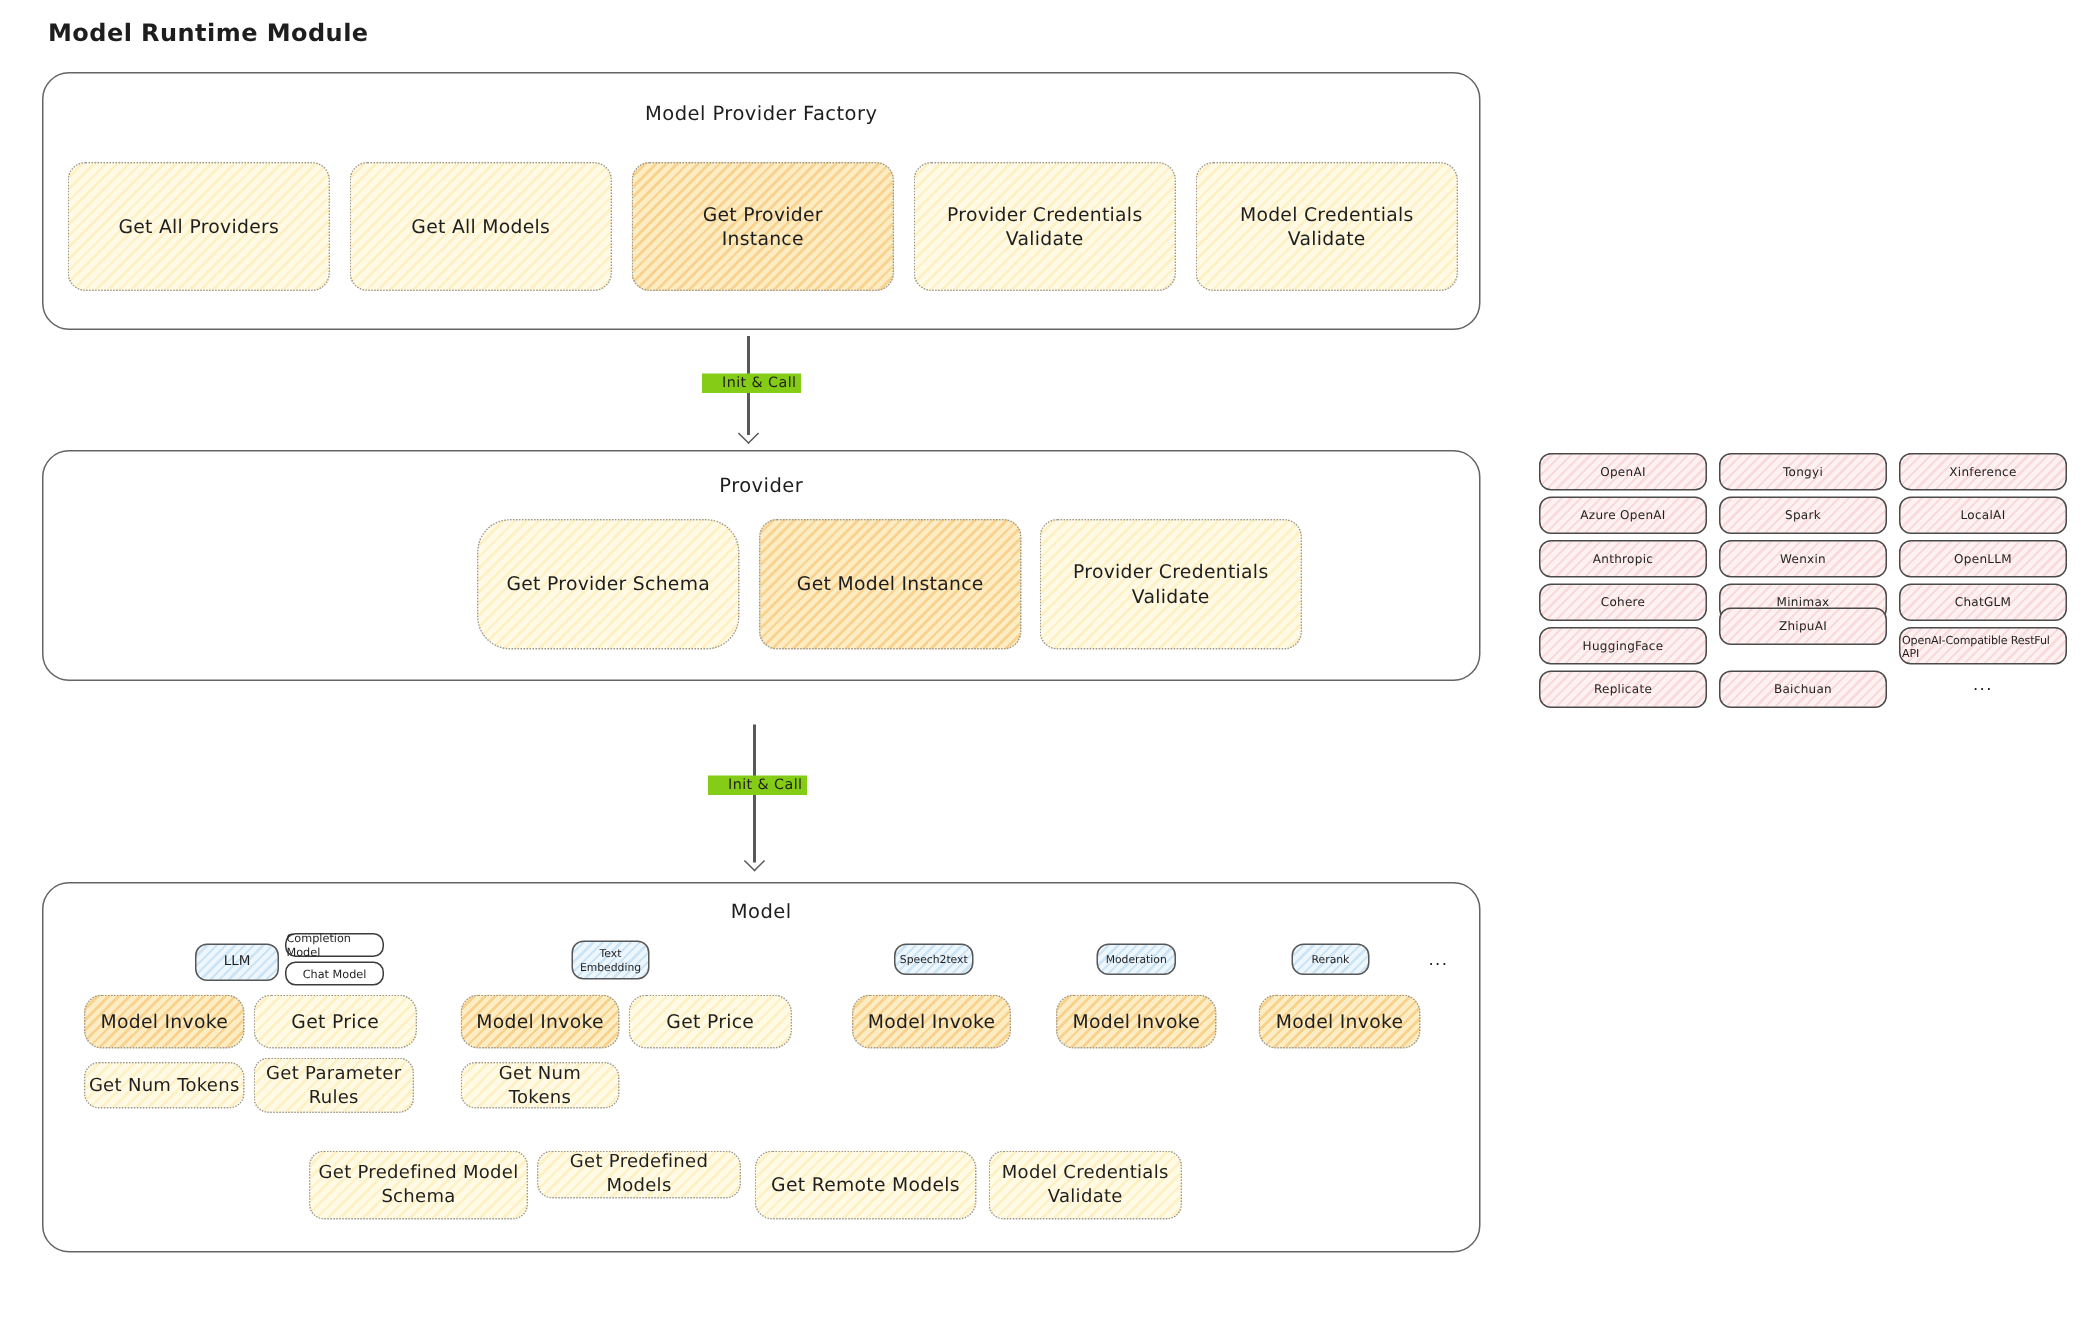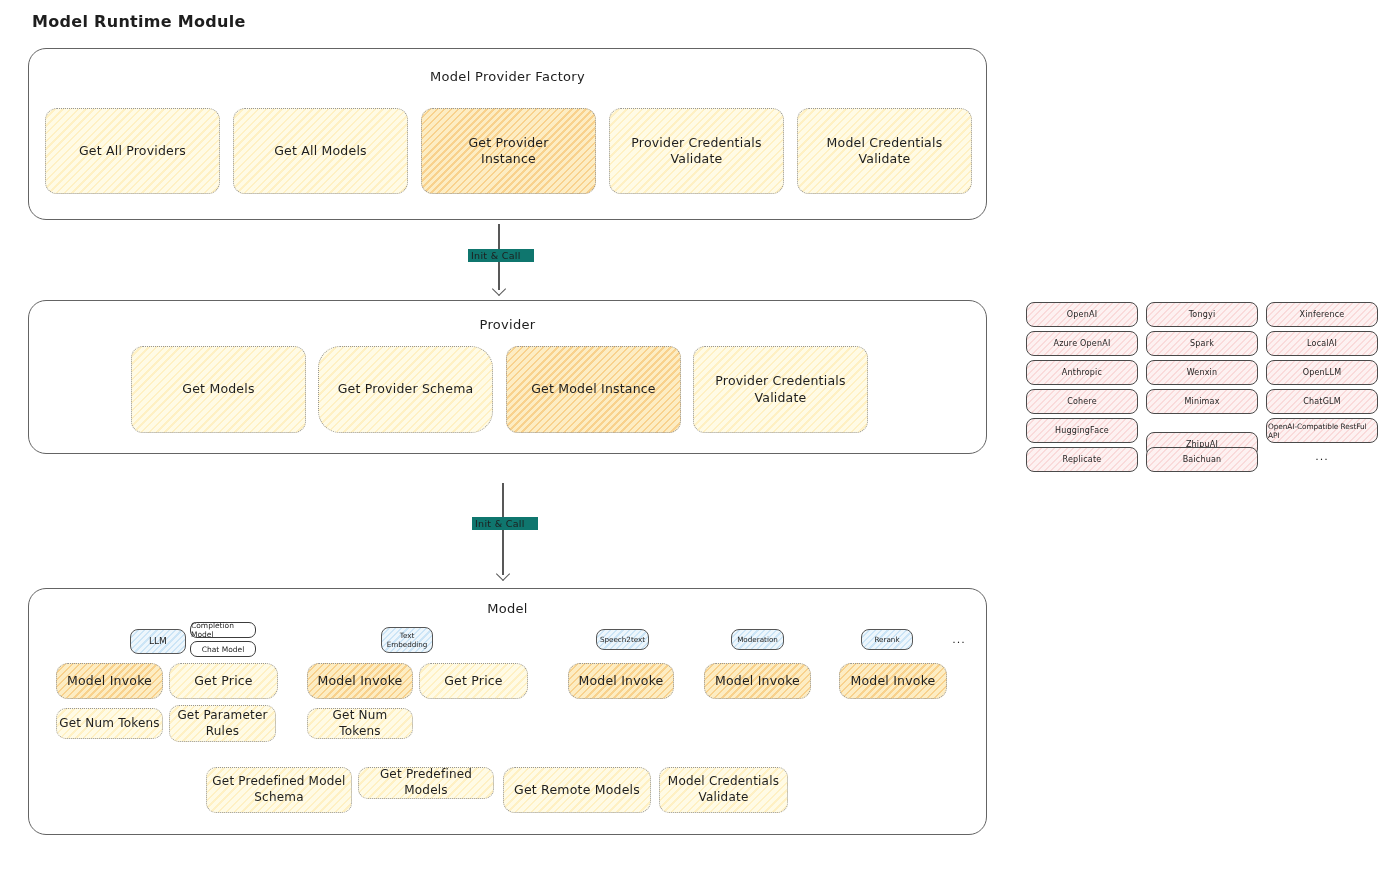--- a/index.html
+++ b/index.html
@@ -52,22 +52,22 @@
     font-size:7.5px;border:1.1px solid #3c3c3c;border-radius:7px;background:#fff;box-sizing:border-box;
   }
   
   .arrow-line{position:absolute;width:1.6px;background:#585858;}
   .arrow-head{
     position:absolute;width:9px;height:9px;
     border-left:1.6px solid #585858;border-bottom:1.6px solid #585858;
     transform:rotate(-45deg);
   }
   .arrow-label{
-    position:absolute;font-size:9.5px;letter-spacing:.3px;background:#0f766e;
-    text-align:left;padding:1px 3px;
+    position:absolute;font-size:9.5px;letter-spacing:.3px;background:#84cc16;
+    text-align:right;padding:1px 3px;
   }
   .ellipsis{position:absolute;font-size:11px;letter-spacing:1px;text-align:center;}
 </style>
 </head>
 <body>
 
 <div id="canvas">
 
   <div class="abs page-title" style="left:32px;top:12px;">Model Runtime Module</div>
 
@@ -89,23 +89,20 @@
         <span>Model Credentials Validate</span>
       </div>
   </div>
 
   <div class="arrow-line" style="left:498px;top:224px;height:66px;"></div>
   <div class="arrow-head" style="left:494px;top:284px;"></div>
   <div class="arrow-label" style="left:468px;top:249px;width:60px;">Init &amp; Call</div>
 
   <div class="bigbox stack" style="left:28px;top:300px;width:957px;height:152px;">
     <div class="section-title" style="top:16px;">Provider</div>
-    <div class="op yellow" style="left:102px;top:45px;width:175px;height:87px;">
-        <span>Get Models</span>
-      </div>
     <div class="op yellow" style="left:289px;top:45px;width:175px;height:87px;border-radius:22px;">
         <span>Get Provider Schema</span>
       </div>
     <div class="op orange" style="left:477px;top:45px;width:175px;height:87px;">
         <span>Get Model Instance</span>
       </div>
     <div class="op yellow" style="left:664px;top:45px;width:175px;height:87px;">
         <span>Provider Credentials Validate</span>
       </div>
   </div>
@@ -114,21 +111,21 @@
   <div class="pink" style="left:1026px;top:331px;">Azure OpenAI</div>
   <div class="pink" style="left:1026px;top:360px;">Anthropic</div>
   <div class="pink" style="left:1026px;top:389px;">Cohere</div>
   <div class="pink" style="left:1026px;top:418px;">HuggingFace</div>
   <div class="pink" style="left:1026px;top:447px;">Replicate</div>
 
   <div class="pink" style="left:1146px;top:302px;">Tongyi</div>
   <div class="pink" style="left:1146px;top:331px;text-align:center;">Spark</div>
   <div class="pink" style="left:1146px;top:360px;">Wenxin</div>
   <div class="pink" style="left:1146px;top:389px;">Minimax</div>
-  <div class="pink" style="left:1146px;top:432px;">ZhipuAI</div>
+  <div class="pink" style="left:1146px;top:405px;">ZhipuAI</div>
   <div class="pink" style="left:1146px;top:447px;">Baichuan</div>
 
   <div class="pink" style="left:1266px;top:302px;">Xinference</div>
   <div class="pink" style="left:1266px;top:331px;">LocalAI</div>
   <div class="pink" style="left:1266px;top:360px;">OpenLLM</div>
   <div class="pink" style="left:1266px;top:389px;">ChatGLM</div>
   <div class="pink tiny" style="left:1266px;top:418px;">OpenAI-Compatible RestFul API</div>
   <div class="ellipsis" style="left:1266px;top:450px;width:112px;">...</div>
 
   <div class="arrow-line" style="left:502px;top:483px;height:92px;"></div>

